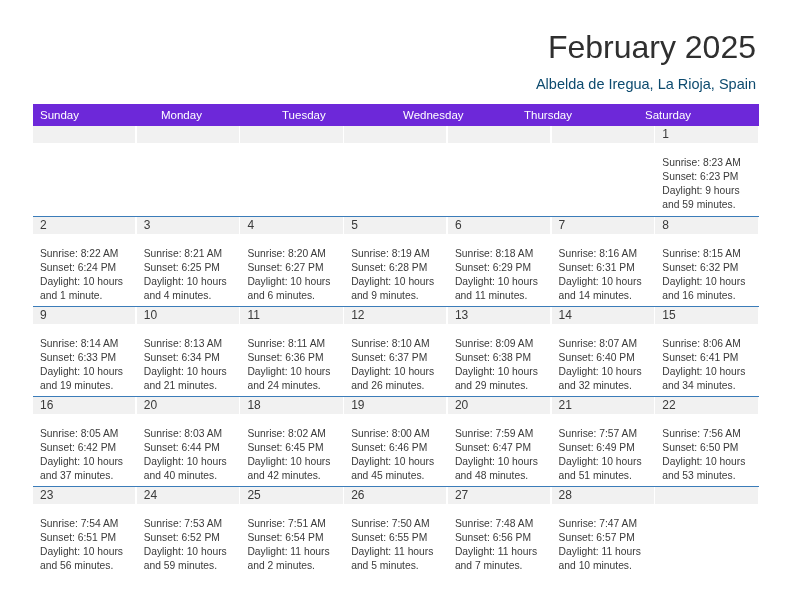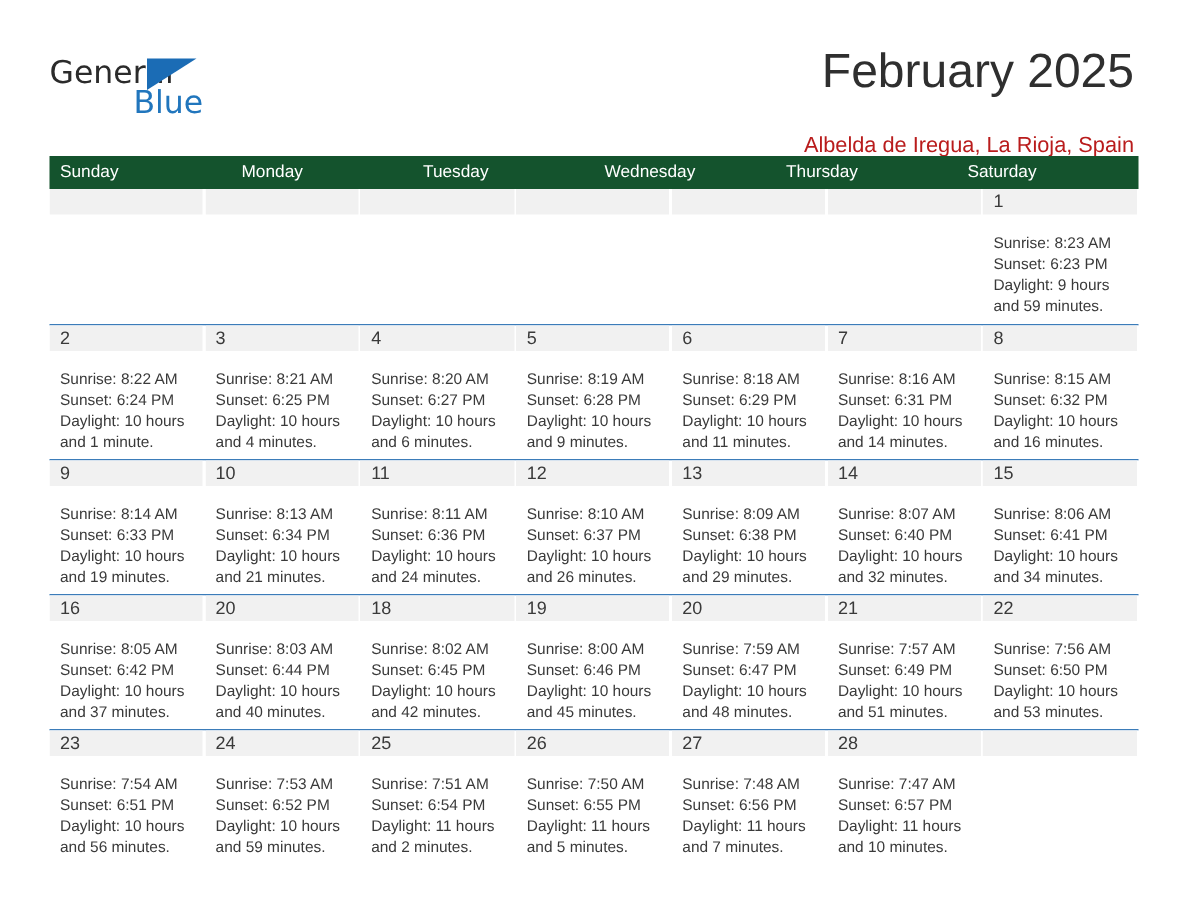--- a/index.html
+++ b/index.html
@@ -74,41 +74,41 @@
     text-align: right;
   }
   .cal-title {
     font-size: 32px;
     color: #2f2f2f;
     font-weight: 400;
     line-height: 30px;
     white-space: nowrap;
   }
   .cal-subtitle {
-    margin-top: 26px;
+    margin-top: 13px;
     font-size: 14.5px;
-    color: #b91c1c;
+    color: #0c4a6e;
     font-weight: 400;
     line-height: 18px;
     white-space: nowrap;
   }
 
   
   .calendar {
     position: absolute;
     left: 33px;
     top: 104px;
     width: 726px;
   }
 
   .weekday-row {
     display: flex;
     width: 726px;
     height: 22px;
-    background: #14532d;
+    background: #6d28d9;
   }
   .weekday {
     flex: 1 1 0;
     color: #ffffff;
     font-size: 11.5px;
     line-height: 22px;
     padding-left: 7px;
     box-sizing: border-box;
     white-space: nowrap;
     overflow: hidden;
@@ -157,25 +157,20 @@
     white-space: nowrap;
   }
 </style>
 </head>
 <body>
 
 <div class="page">
 
   <div class="header">
 
-    <div class="logo">
-      <span class="logo-general">General</span>
-      <span class="logo-tri"></span>
-      <span class="logo-blue">Blue</span>
-    </div>
 
     <div class="title-block">
       <div class="cal-title">February 2025</div>
       <div class="cal-subtitle">Albelda de Iregua, La Rioja, Spain</div>
     </div>
 
   </div>
 
   <div class="calendar">
     <div class="weekday-row" id="weekday-row">

